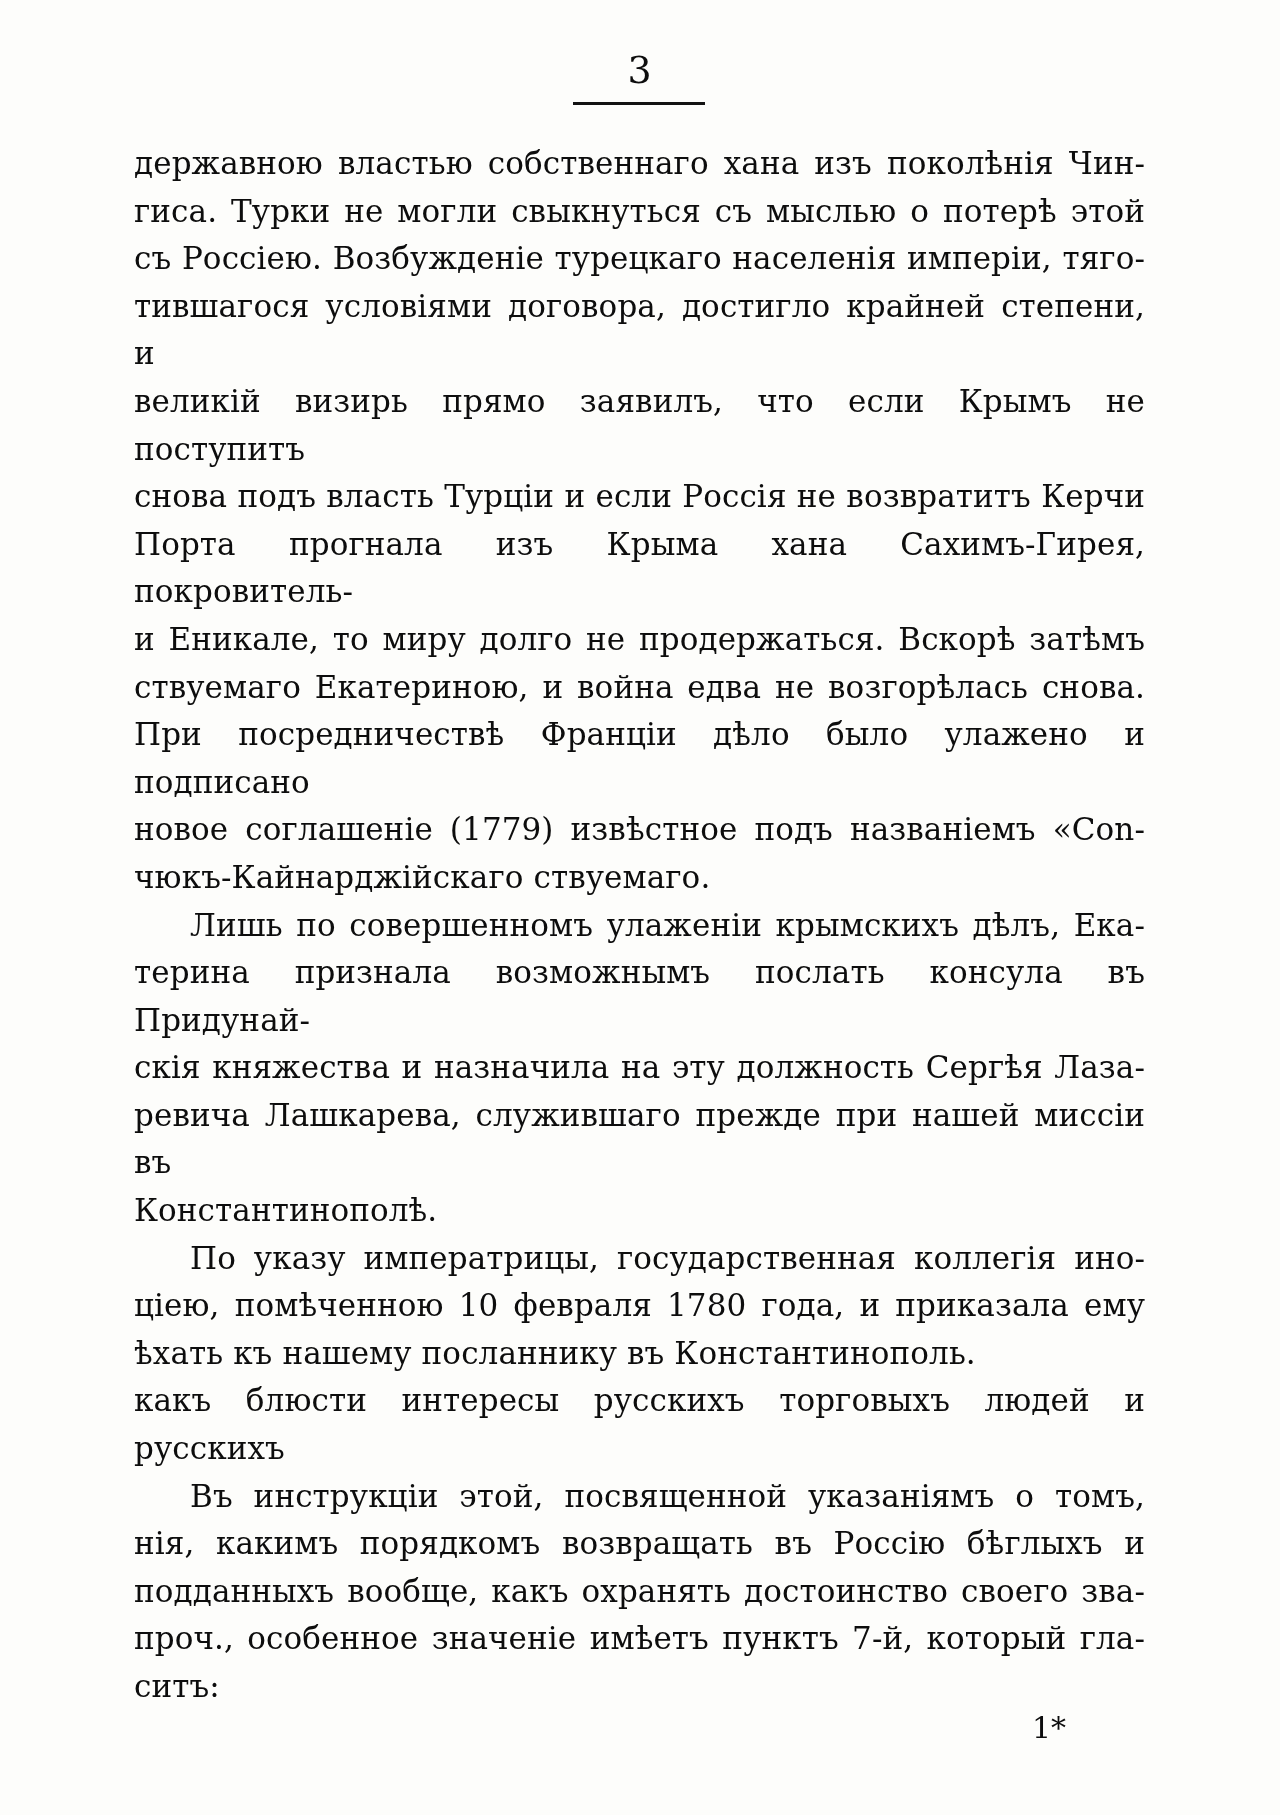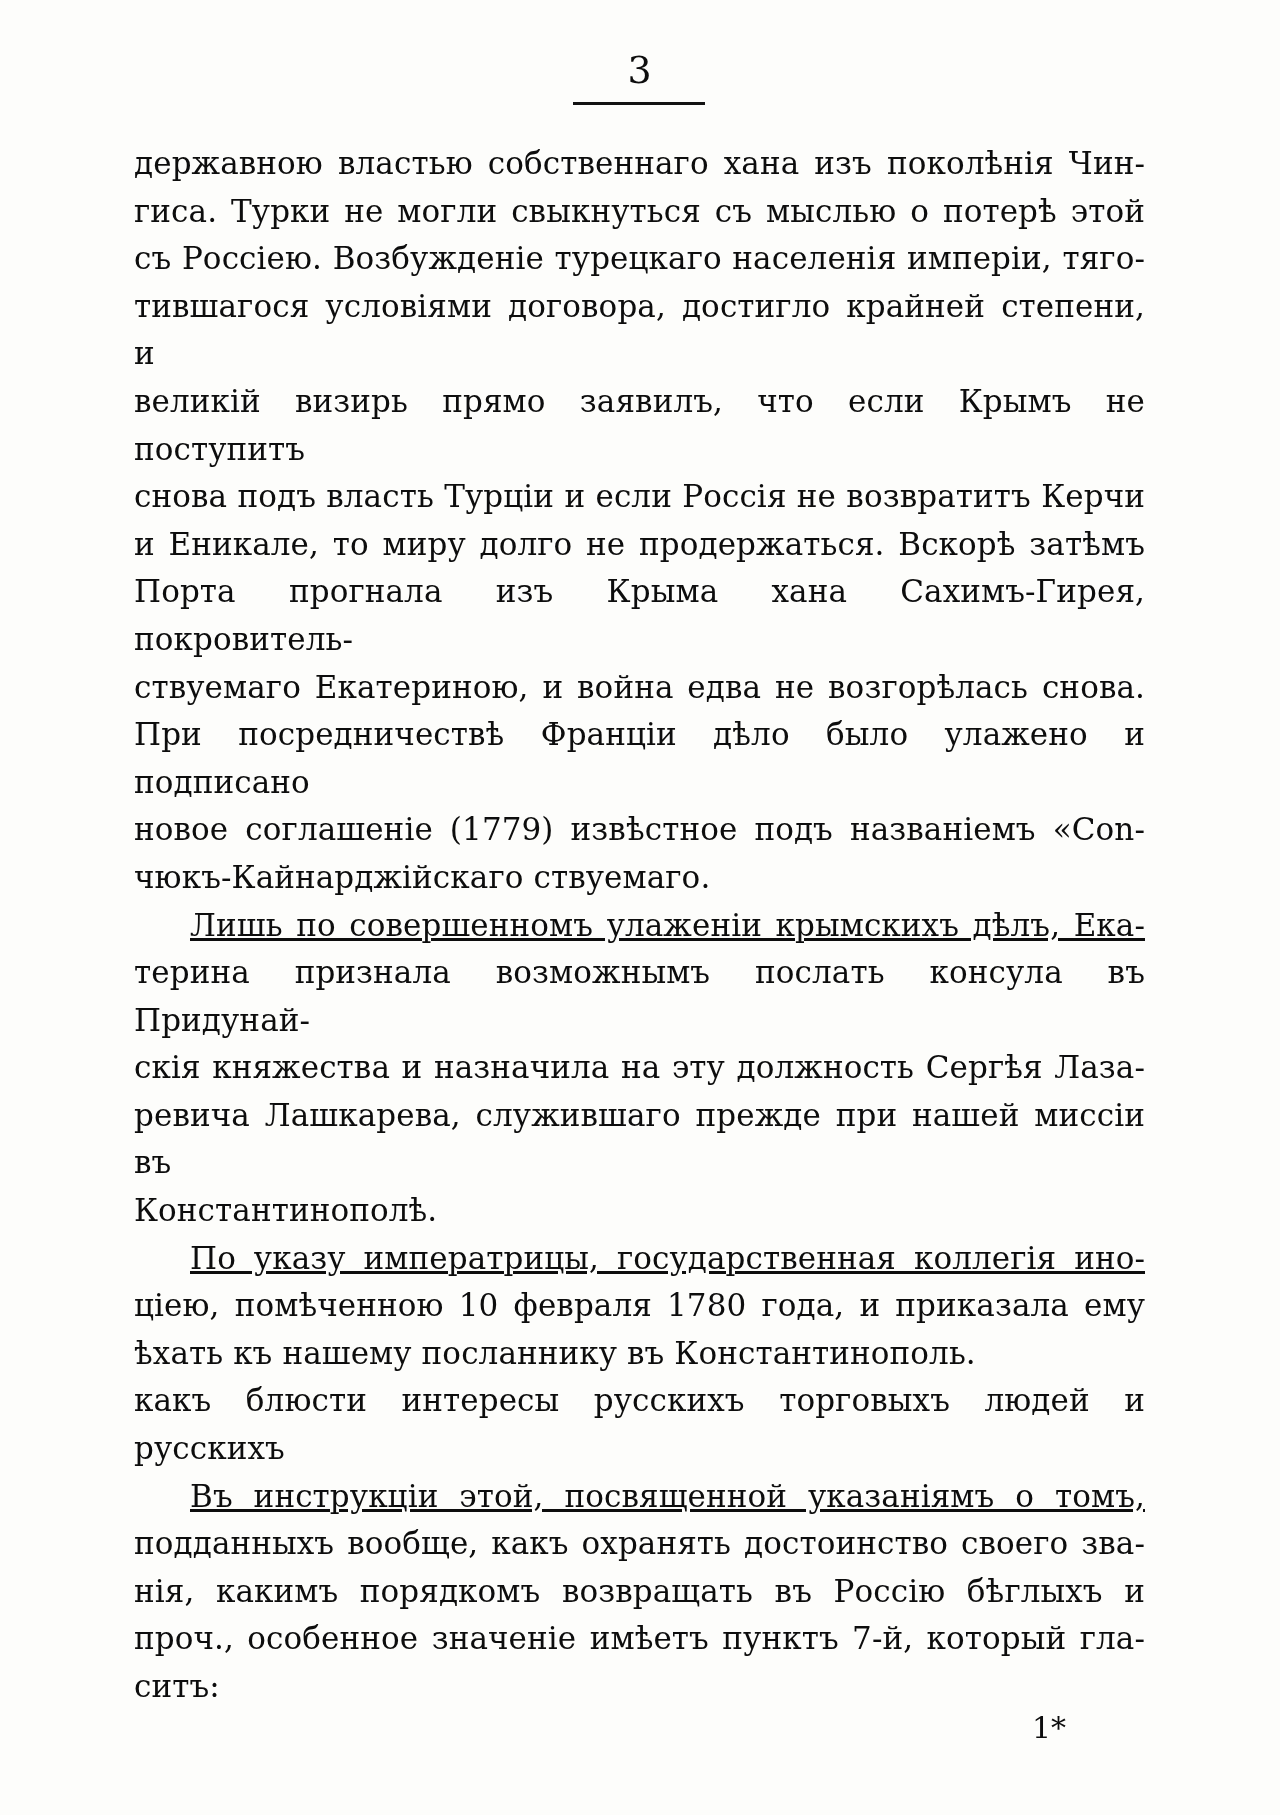--- a/index.html
+++ b/index.html
@@ -37,21 +37,21 @@
     width: 1011px;
   }
   .line {
     font-size: 31px;
     line-height: 47.6px;
     text-align: justify;
     text-align-last: justify;
     white-space: normal;
     letter-spacing: 0.1px;
   }
-  .line.indent { text-indent: 56px; text-decoration: underline; }
+  .line.indent { text-indent: 56px; }
   .line.para-end { text-align-last: left; }
   .footer-mark {
     position: absolute;
     top: 1710px;
     left: 1032px;
     font-size: 30px;
     line-height: 36px;
   }
 </style>
 </head>
@@ -60,35 +60,35 @@
 <div class="page">
   <div class="page-number">3</div>
   <div class="divider"></div>
   <div class="page-body">
       <div class="line">державною властью собственнаго хана изъ поколѣнія Чин-</div>
       <div class="line">гиса. Турки не могли свыкнуться съ мыслью о потерѣ этой</div>
       <div class="line">съ Россіею. Возбужденіе турецкаго населенія имперіи, тяго-</div>
       <div class="line">тившагося условіями договора, достигло крайней степени, и</div>
       <div class="line">великій визирь прямо заявилъ, что если Крымъ не поступитъ</div>
       <div class="line">снова подъ власть Турціи и если Россія не возвратитъ Керчи</div>
+      <div class="line">Порта прогнала изъ Крыма хана Сахимъ-Гирея, покровитель-</div>
       <div class="line">и Еникале, то миру долго не продержаться. Вскорѣ затѣмъ</div>
-      <div class="line">Порта прогнала изъ Крыма хана Сахимъ-Гирея, покровитель-</div>
       <div class="line">ствуемаго Екатериною, и война едва не возгорѣлась снова.</div>
       <div class="line">При посредничествѣ Франціи дѣло было улажено и подписано</div>
       <div class="line">новое соглашеніе (1779) извѣстное подъ названіемъ «Con-</div>
       <div class="line para-end">чюкъ-Кайнарджійскаго ствуемаго.</div>
       <div class="line indent">Лишь по совершенномъ улаженіи крымскихъ дѣлъ, Ека-</div>
       <div class="line">терина признала возможнымъ послать консула въ Придунай-</div>
       <div class="line">скія княжества и назначила на эту должность Сергѣя Лаза-</div>
       <div class="line">ревича Лашкарева, служившаго прежде при нашей миссіи въ</div>
       <div class="line para-end">Константинополѣ.</div>
       <div class="line indent">По указу императрицы, государственная коллегія ино-</div>
       <div class="line">ціею, помѣченною 10 февраля 1780 года, и приказала ему</div>
       <div class="line para-end">ѣхать къ нашему посланнику въ Константинополь.</div>
       <div class="line">какъ блюсти интересы русскихъ торговыхъ людей и русскихъ</div>
       <div class="line indent">Въ инструкціи этой, посвященной указаніямъ о томъ,</div>
+      <div class="line">нія, какимъ порядкомъ возвращать въ Россію бѣглыхъ и</div>
       <div class="line">подданныхъ вообще, какъ охранять достоинство своего зва-</div>
-      <div class="line">нія, какимъ порядкомъ возвращать въ Россію бѣглыхъ и</div>
       <div class="line">проч., особенное значеніе имѣетъ пунктъ 7-й, который гла-</div>
       <div class="line para-end">ситъ:</div>
     </div>
   <div class="footer-mark">1*</div>
 </div>
 
 </body></html>

